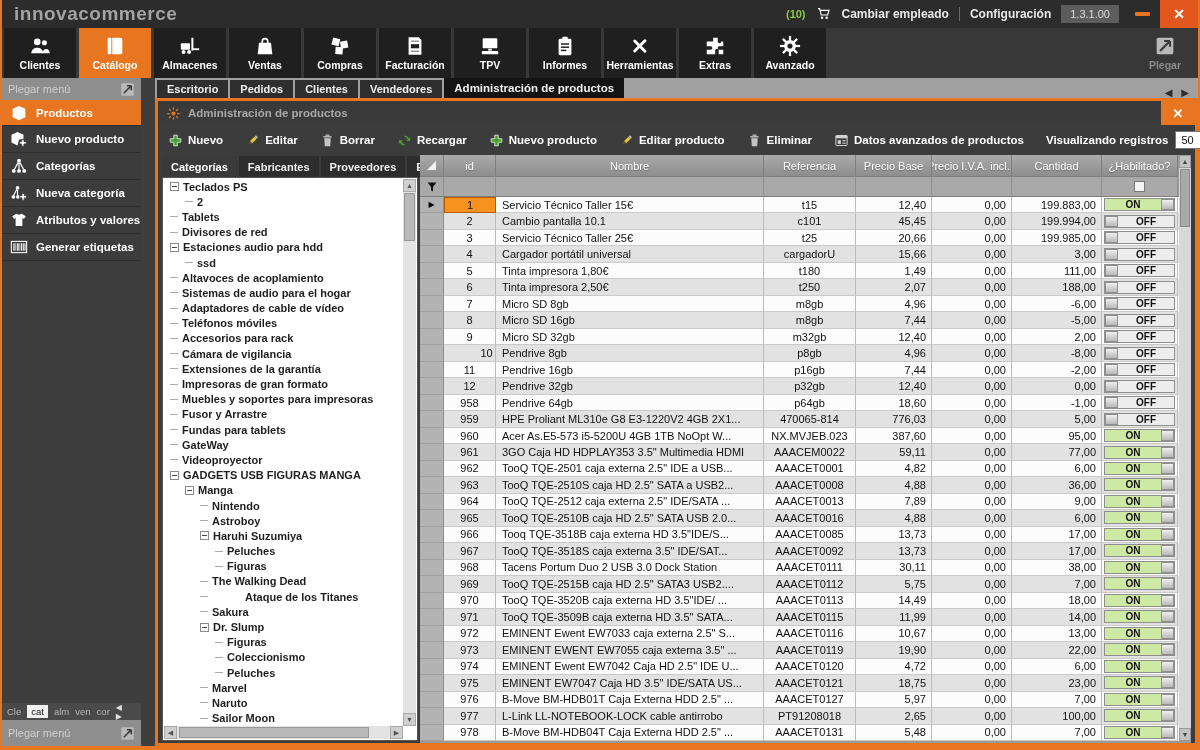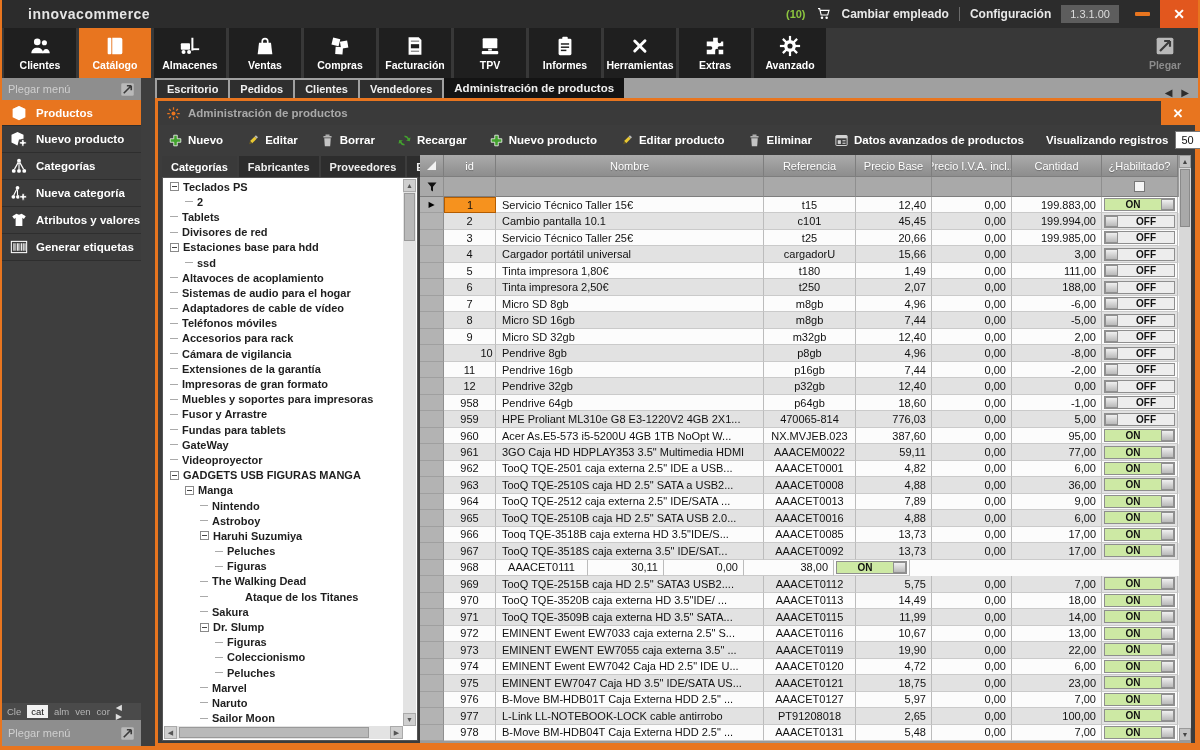--- a/index.html
+++ b/index.html
@@ -4,21 +4,21 @@
 <style>
   * { margin:0; padding:0; box-sizing:border-box; }
   html,body { width:1200px; height:750px; overflow:hidden; background:#2c2c2c;
     font-family:"Liberation Sans", sans-serif; }
   #app { position:relative; width:1200px; height:750px; background:#3e3e3e;
     border-left:2px solid #e8751f; border-right:2px solid #e8751f; border-bottom:4px solid #e8751f; }
 
   
   .topbar { position:absolute; left:0; top:0; width:1196px; height:28px; background:#2c2c2c;
     display:flex; align-items:center; }
-  .logo { color:#e5e5e5; font-size:14px; font-weight:bold; letter-spacing:.5px; padding-left:26px; }
+  .logo { color:#a3a3a3; font-size:19px; font-weight:bold; letter-spacing:.5px; padding-left:12px; }
   .top-right { margin-left:auto; display:flex; align-items:center; gap:10px; height:100%; }
   .cart-count { color:#8dc63f; font-size:11px; font-weight:bold; }
   .top-link { color:#e8e8e8; font-size:12px; font-weight:bold; cursor:default; }
   .vdiv { width:1px; height:14px; background:#6a6a6a; }
   .version { background:#5d5d5d; color:#ddd; font-size:11px; padding:3px 9px; }
   .min-dash { width:15px; height:4px; background:#e8751f; border-radius:1px; margin-left:6px; }
   .close-btn { width:38px; height:28px; background:#e2571e; color:#fff; font-weight:bold;
     font-size:14px; display:flex; align-items:center; justify-content:center; }
   .ic { display:inline-flex; }
   .ic svg { width:100%; height:100%; fill:currentColor; }
@@ -534,21 +534,21 @@
             <div class="tree-row" style="padding-left: 6px;">
               <span class="dashln"></span>
               <span>Tablets</span>
             </div>
             <div class="tree-row" style="padding-left: 6px;">
               <span class="dashln"></span>
               <span>Divisores de red</span>
             </div>
             <div class="tree-row" style="padding-left: 6px;">
               <span class="expbox"></span>
-              <span>Estaciones base para hdd</span>
+              <span>Estaciones audio para hdd</span>
             </div>
             <div class="tree-row" style="padding-left: 21px;">
               <span class="dashln"></span>
               <span>ssd</span>
             </div>
             <div class="tree-row" style="padding-left: 6px;">
               <span class="dashln"></span>
               <span>Altavoces de acoplamiento</span>
             </div>
             <div class="tree-row" style="padding-left: 6px;">
@@ -1040,20 +1040,21 @@
               <div class="tcell c-center" style="width: 76px;">
                 <div class="toggle on">
                   <span class="tlab">ON</span>
                   <span class="knob"></span>
                 </div>
               </div>
             </div>
             <div class="trow">
               <div class="tcell cell-sel" style="width: 24px;"></div>
               <div class="tcell c-center" style="width: 52px;">968</div>
+              <div class="tcell c-left" style="width: 268px;">Tacens Portum Duo 2 USB 3.0 Dock Station</div>
               <div class="tcell c-center" style="width: 92px;">AAACET0111</div>
               <div class="tcell c-right" style="width: 76px;">30,11</div>
               <div class="tcell c-right" style="width: 80px;">0,00</div>
               <div class="tcell c-right" style="width: 90px;">38,00</div>
               <div class="tcell c-center" style="width: 76px;">
                 <div class="toggle on">
                   <span class="tlab">ON</span>
                   <span class="knob"></span>
                 </div>
               </div>

